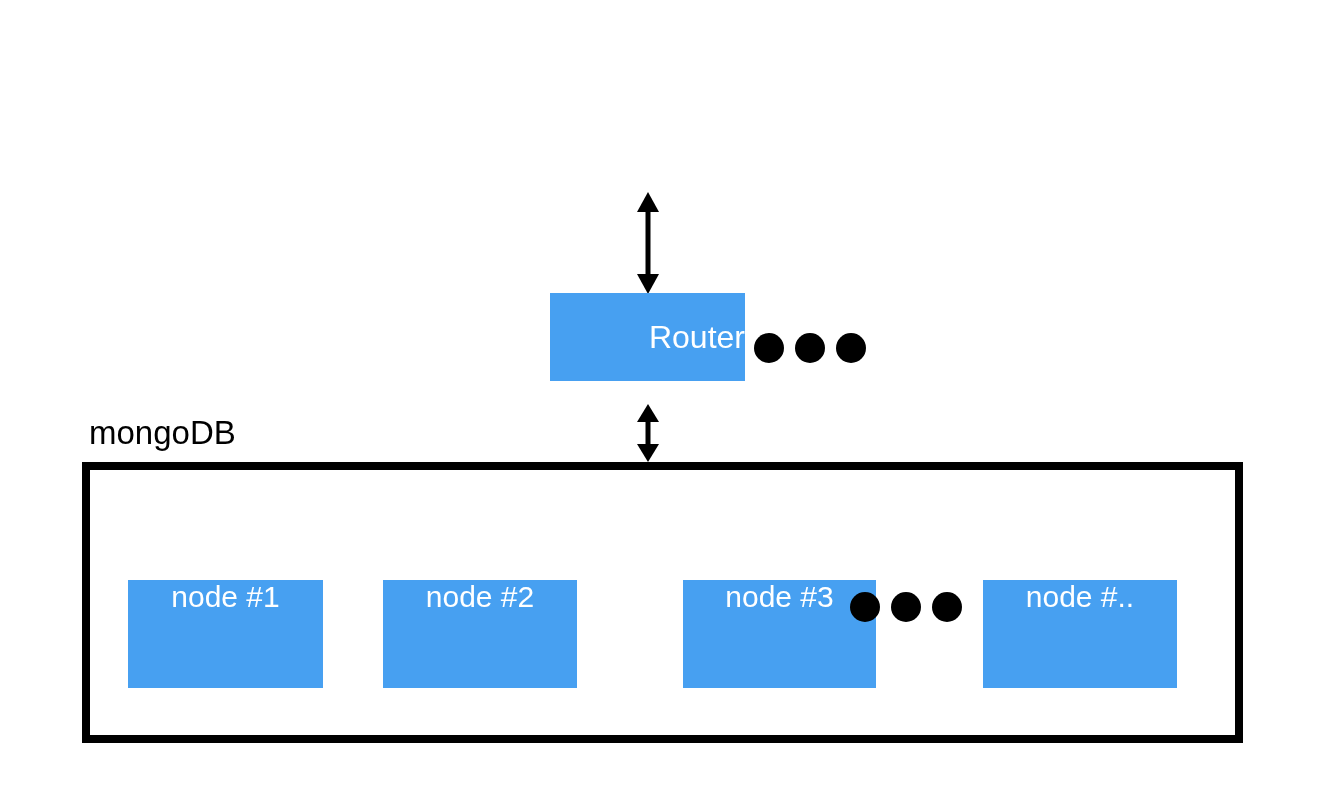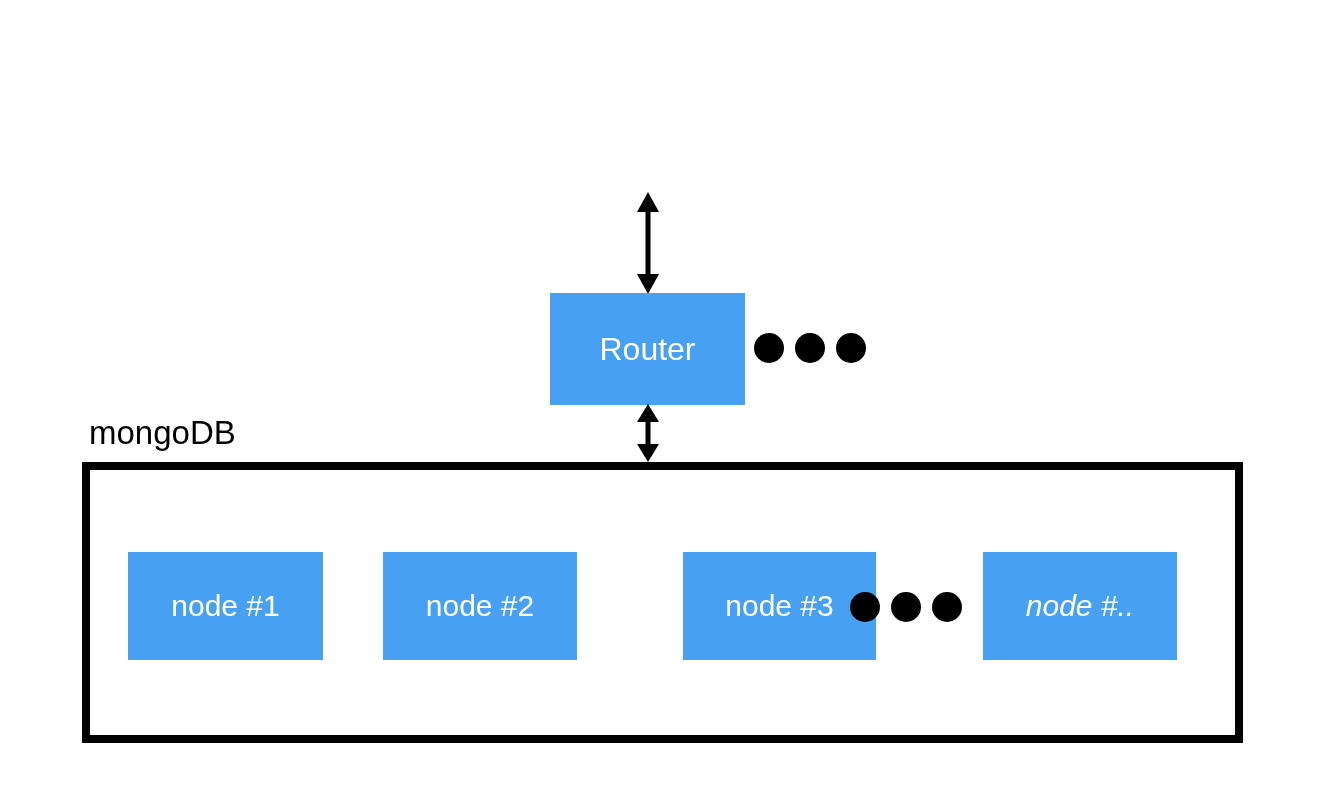--- a/index.html
+++ b/index.html
@@ -27,23 +27,23 @@
     color: var(--text-on-fill, #ffffff);
     font-size: 40px;
     font-weight: 500;
     letter-spacing: 0.5px;
   }
 
   
   .router-box {
     position: absolute;
     left: 550px; top: 293px;
-    width: 195px; height: 112px;
+    width: 195px; height: 88px;
     background: var(--shape-fill, #47A0F1);
-    display: flex; align-items: center; justify-content: center;
+    display: flex; align-items: center; justify-content: flex-end;
   }
   .router-box .label {
     color: var(--text-on-fill, #ffffff);
     font-size: 32px;
     font-weight: 500;
   }
 
   
   .dots {
     position: absolute;
@@ -74,34 +74,34 @@
   .cluster-box {
     position: absolute;
     left: 82px; top: 462px;
     width: 1161px; height: 281px;
     border: 8px solid var(--ink, #000000);
     background: #ffffff;
   }
 
   .node-box {
     position: absolute;
-    top: 552px;
+    top: 580px;
     height: 108px;
     background: var(--shape-fill, #47A0F1);
-    display: flex; align-items: center; justify-content: center;
+    display: flex; align-items: flex-start; justify-content: center;
   }
   .node-box .label {
     color: var(--text-on-fill, #ffffff);
     font-size: 30px;
     font-weight: 500;
   }
   .node-1 { left: 128px; width: 195px; }
   .node-2 { left: 383px; width: 194px; }
   .node-3 { left: 637px; width: 193px; margin-left: 46px; }
-  .node-n { left: 983px; width: 194px; font-style: italic; }
+  .node-n { left: 983px; width: 194px; }
 
   .arrow line { stroke: var(--ink, #000000); stroke-width: 5; }
   .arrow polygon { fill: var(--ink, #000000); }
 </style>
 </head>
 <body>
 
 <div class="canvas">
 
 

